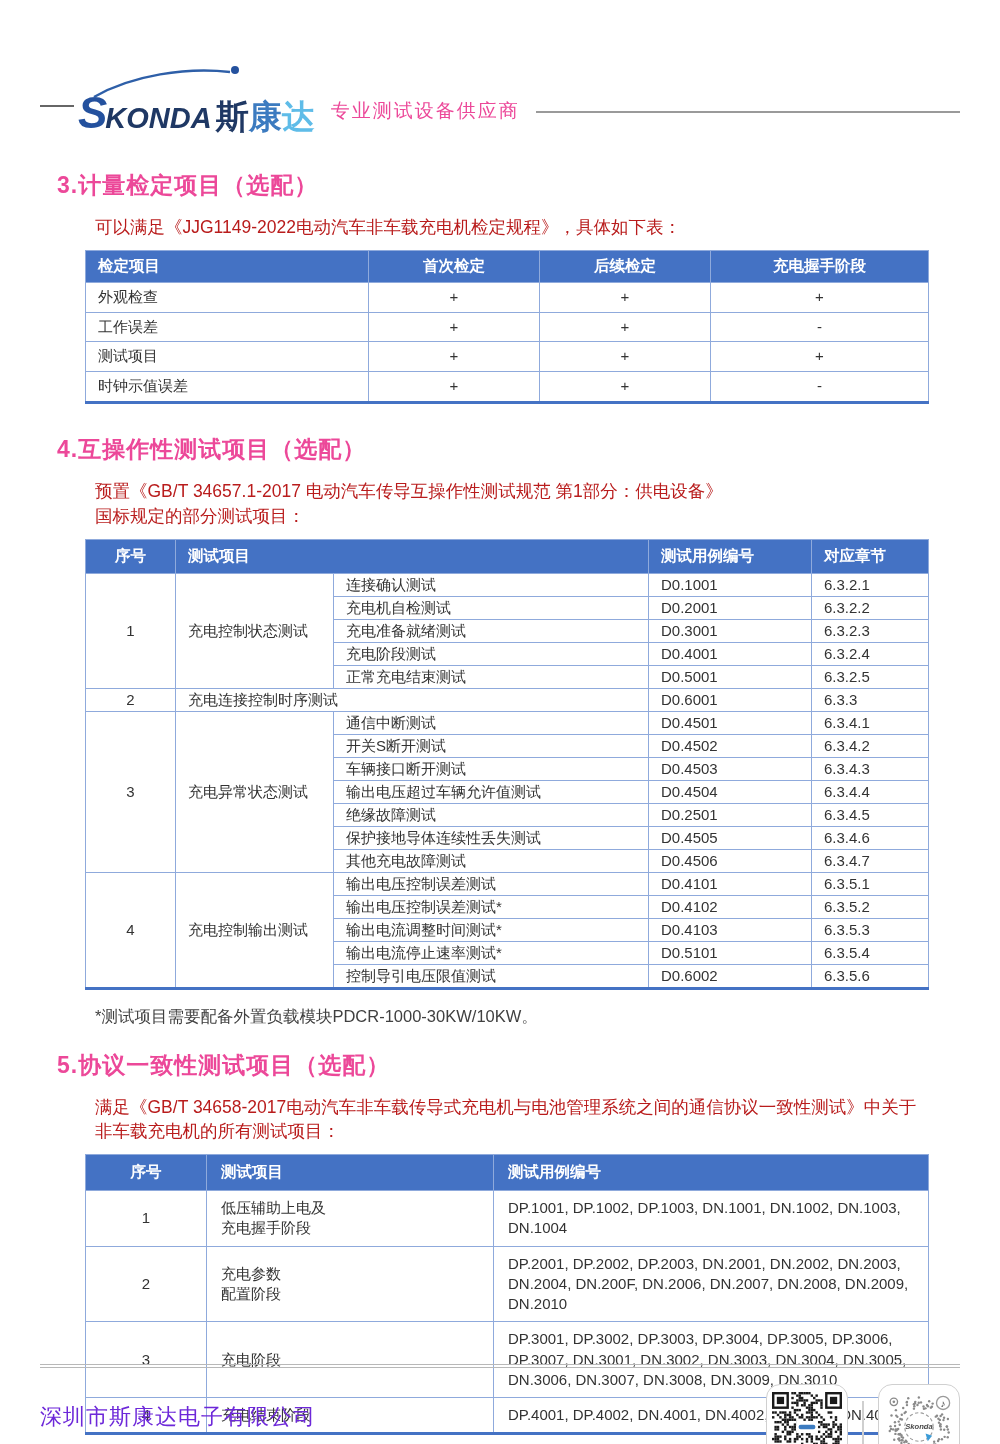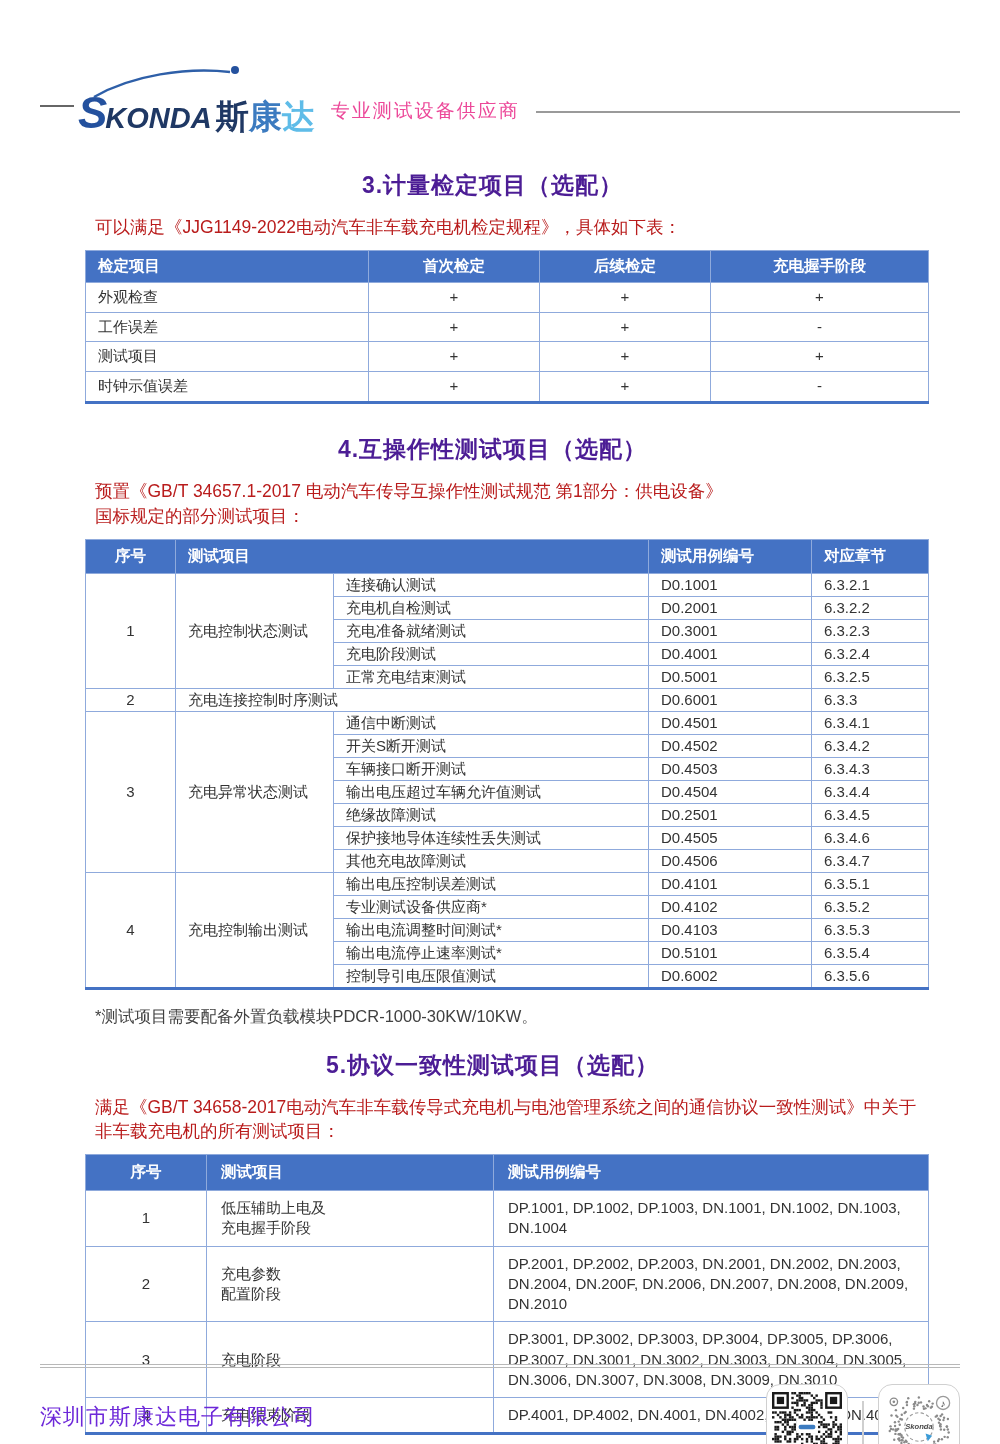--- a/index.html
+++ b/index.html
@@ -18,21 +18,21 @@
   .logo-swoosh { position:absolute; left:14px; top:-12px; }
   .logo-s { font-size:44px; font-weight:bold; font-style:italic; color:#24519E; letter-spacing:-2px; }
   .logo-latin { font-size:29px; font-weight:800; font-style:italic; color:#1F3864; letter-spacing:0px; }
   .logo-cn { font-size:33px; font-weight:900; margin-left:4px; }
   .cn1 { color:#1F3864; } .cn2 { color:#3C7BC0; } .cn3 { color:#5FBCE8; }
   .tagline { font-size:19px; color:#ec4899; margin-left:16px; letter-spacing:2px; padding-top:10px; }
   .hdr-line { flex:1; height:2px; background:#9a9a9a; margin-left:16px; margin-top:12px; }
 
   
   main { padding:0 72px 0 57px; }
-  h2.sec-title { margin:38px 0 0 0; font-size:23px; font-weight:bold; color:#4c1d95; letter-spacing:1px;text-align:center; }
+  h2.sec-title { margin:38px 0 0 0; font-size:23px; font-weight:bold; color:#ec4899; letter-spacing:1px; }
   h2.s4 { margin-top:30px; }
   h2.s5 { margin-top:22px; }
   .intro { margin:14px 0 10px 38px; font-size:17.5px; line-height:1.42; color:#b91c1c; max-width:845px; }
   .pre { white-space:pre-line; }
 
   table { border-collapse:collapse; margin:8px 0 0 28px; width:843px; table-layout:fixed; }
   table { border:1px solid #4472C4; border-bottom:3px solid #4472C4; }
   th { background:#4472C4; color:#fff; font-size:15.5px; font-weight:bold; text-align:left;
        padding:5px 12px; border:1px solid #8FAADC; }
   td { border:1px solid #8FAADC; font-size:15px; color:#333; padding:3px 12px; line-height:1.25; }
@@ -212,21 +212,21 @@
           <td>6.3.4.7</td>
         </tr>
         <tr>
           <td class="c" rowspan="5">4</td>
           <td rowspan="5">充电控制输出测试</td>
           <td>输出电压控制误差测试</td>
           <td>D0.4101</td>
           <td>6.3.5.1</td>
         </tr>
         <tr>
-          <td>专业测试设备供应商*</td>
+          <td>输出电压控制误差测试*</td>
           <td>D0.4102</td>
           <td>6.3.5.2</td>
         </tr>
         <tr>
           <td>输出电流调整时间测试*</td>
           <td>D0.4103</td>
           <td>6.3.5.3</td>
         </tr>
         <tr>
           <td>输出电流停止速率测试*</td>

